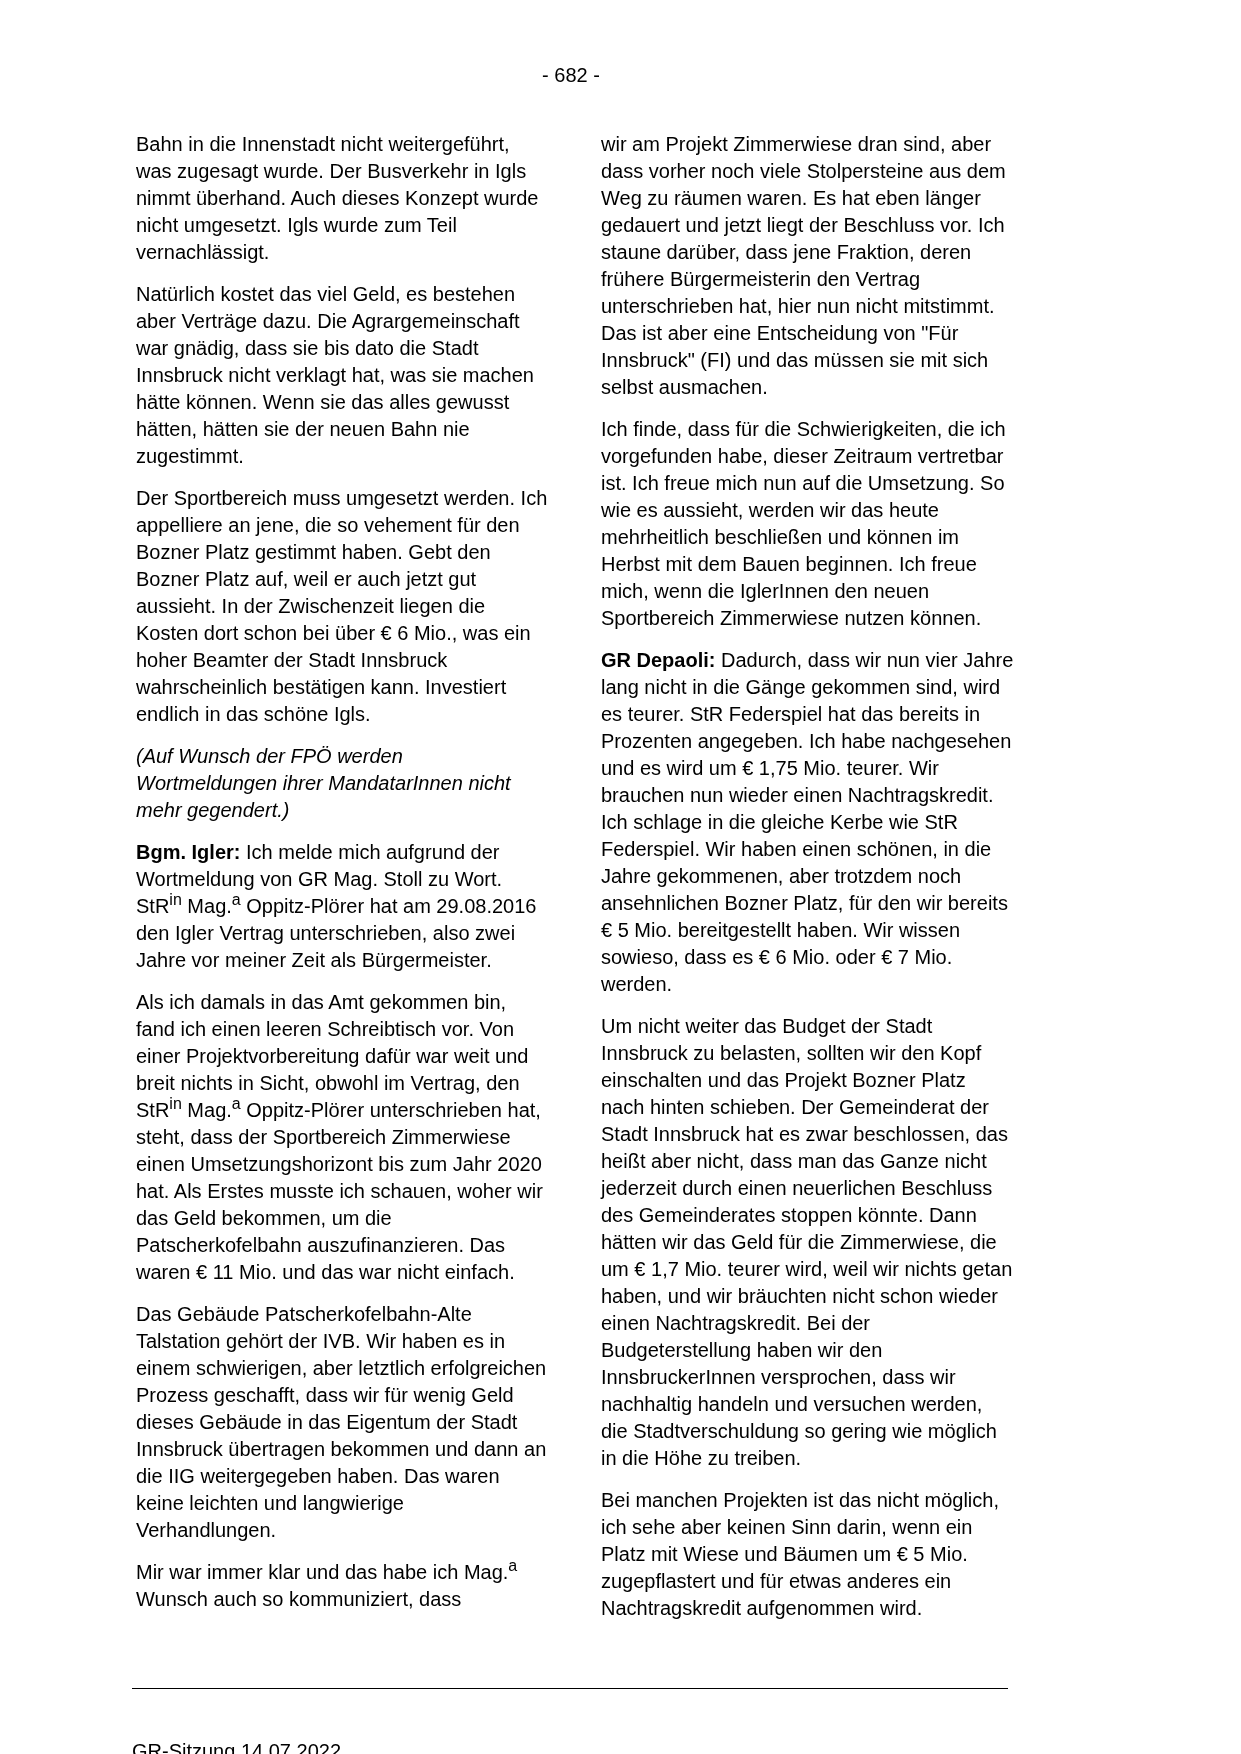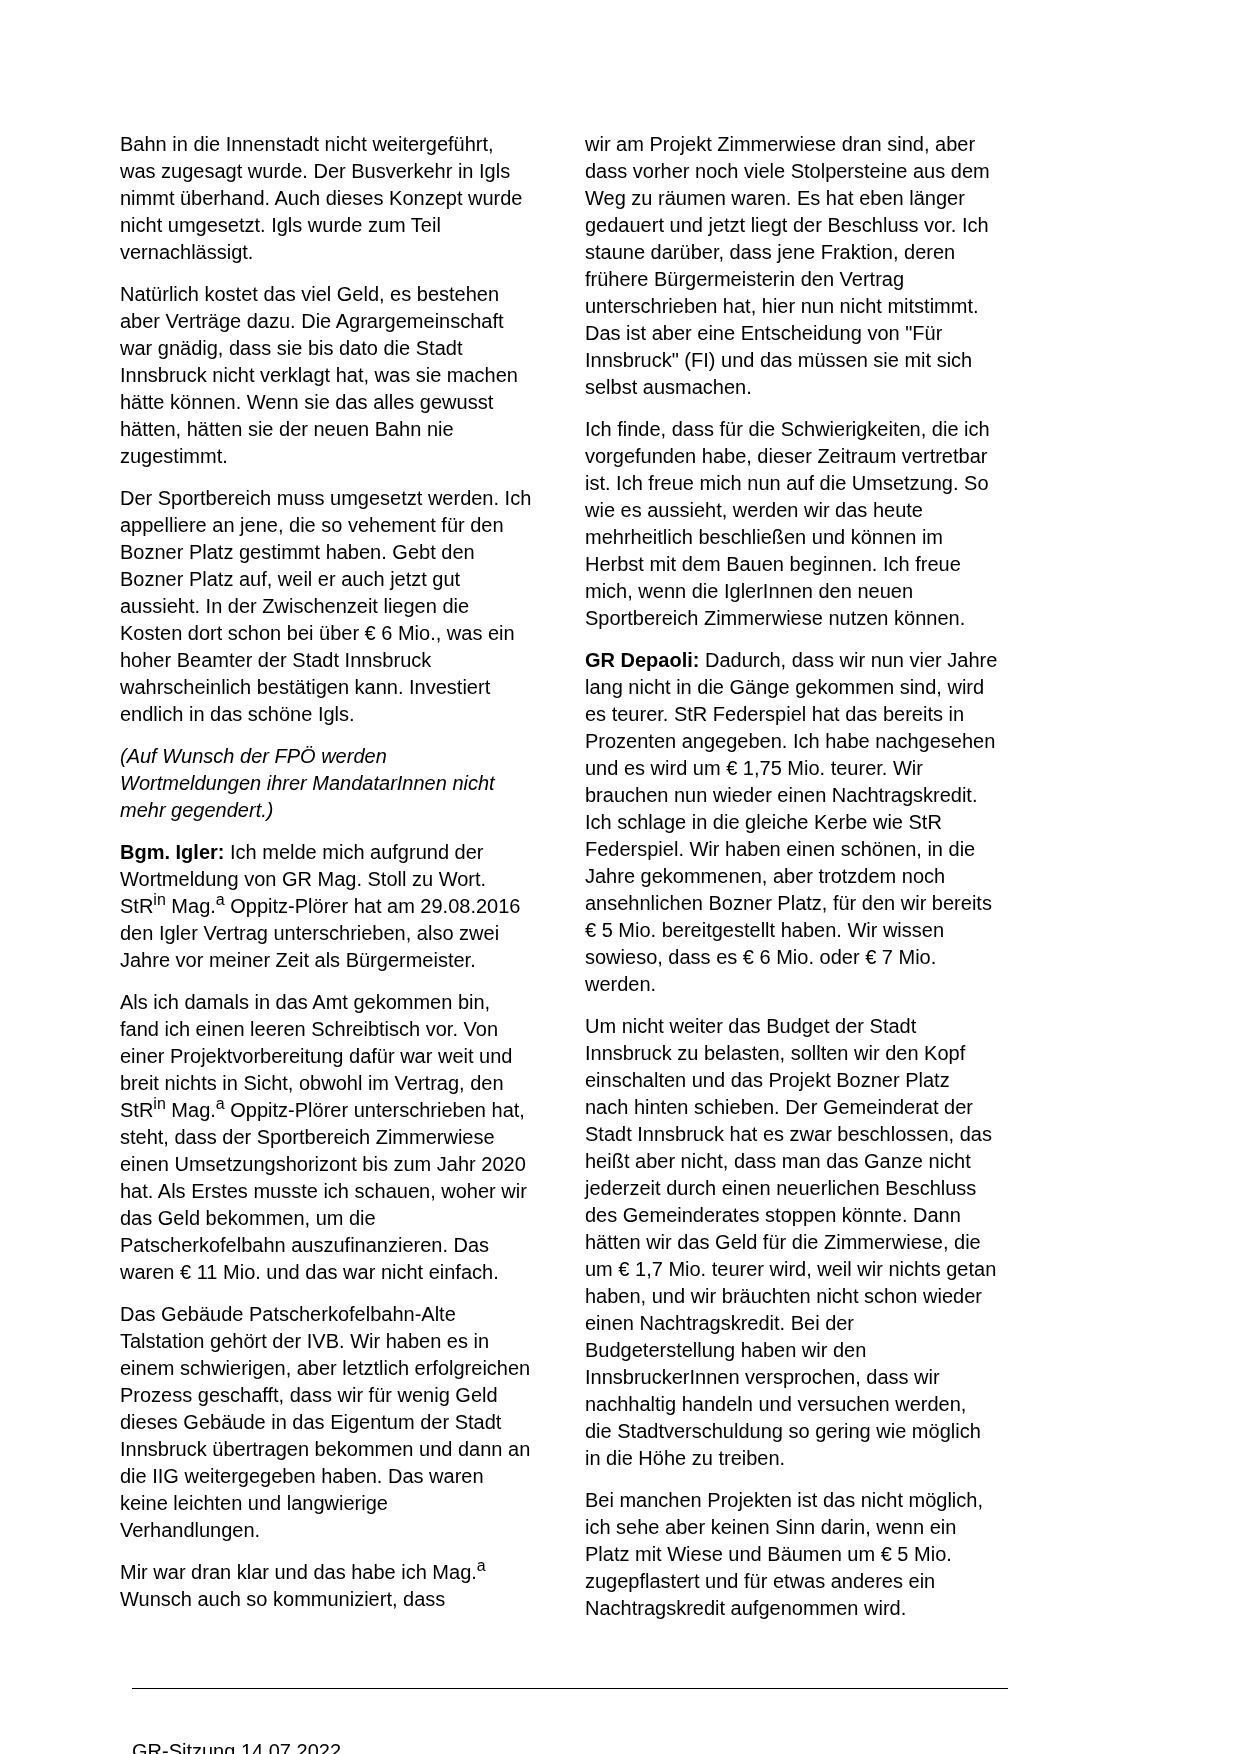--- a/index.html
+++ b/index.html
@@ -21,21 +21,21 @@
     top: 62px;
     left: 132px;
     width: 878px;
     text-align: center;
     font-size: 20px;
     line-height: 27px;
   }
   .content {
     position: absolute;
     top: 131px;
-    left: 120px;
+    left: 136px;
     width: 878px;
     display: flex;
     gap: 52px;
   }
   .col {
     width: 413px;
     font-size: 20px;
     line-height: 27px;
     text-align: left;
     hyphens: auto;
@@ -69,31 +69,32 @@
     font-size: 20px;
     line-height: 27px;
     margin-top: 41px;
   }
 </style>
 </head>
 <body>
 
 <div class="page">
 
+  <div class="page-number">- 682 -</div>
 
   <div class="content">
     <div class="col">
         <p class="para"><span>Bahn in die Innenstadt nicht weitergeführt, was zugesagt wurde. Der Busverkehr in Igls nimmt überhand. Auch dieses Konzept wurde nicht umgesetzt. Igls wurde zum Teil vernachlässigt.</span></p>
         <p class="para"><span>Natürlich kostet das viel Geld, es bestehen aber Verträge dazu. Die Agrargemeinschaft war gnädig, dass sie bis dato die Stadt Innsbruck nicht verklagt hat, was sie machen hätte können. Wenn sie das alles gewusst hätten, hätten sie der neuen Bahn nie zugestimmt.</span></p>
         <p class="para"><span>Der Sportbereich muss umgesetzt werden. Ich appelliere an jene, die so vehement für den Bozner Platz gestimmt haben. Gebt den Bozner Platz auf, weil er auch jetzt gut aussieht. In der Zwischenzeit liegen die Kosten dort schon bei über € 6 Mio., was ein hoher Beamter der Stadt Innsbruck wahrscheinlich bestätigen kann. Investiert endlich in das schöne Igls.</span></p>
         <p class="para italic"><span>(Auf Wunsch der FPÖ werden Wortmeldungen ihrer MandatarInnen nicht mehr gegendert.)</span></p>
         <p class="para"><strong>Bgm. Igler:</strong><span> Ich melde mich aufgrund der Wortmeldung von GR Mag. Stoll zu Wort. StR</span><sup>in</sup><span> Mag.</span><sup>a</sup><span> Oppitz-Plörer hat am 29.08.2016 den Igler Vertrag unterschrieben, also zwei Jahre vor meiner Zeit als Bürgermeister.</span></p>
         <p class="para"><span>Als ich damals in das Amt gekommen bin, fand ich einen leeren Schreibtisch vor. Von einer Projektvorbereitung dafür war weit und breit nichts in Sicht, obwohl im Vertrag, den StR</span><sup>in</sup><span> Mag.</span><sup>a</sup><span> Oppitz-Plörer unterschrieben hat, steht, dass der Sportbereich Zimmerwiese einen Umsetzungshorizont bis zum Jahr 2020 hat. Als Erstes musste ich schauen, woher wir das Geld bekommen, um die Patscherkofelbahn auszufinanzieren. Das waren € 11 Mio. und das war nicht einfach.</span></p>
         <p class="para"><span>Das Gebäude Patscherkofelbahn-Alte Talstation gehört der IVB. Wir haben es in einem schwierigen, aber letztlich erfolgreichen Prozess geschafft, dass wir für wenig Geld dieses Gebäude in das Eigentum der Stadt Innsbruck übertragen bekommen und dann an die IIG weitergegeben haben. Das waren keine leichten und langwierige Verhandlungen.</span></p>
-        <p class="para"><span>Mir war dran klar und das habe ich Mag.</span><sup>a</sup><span> Wunsch auch so kommuniziert, dass</span></p>
+        <p class="para"><span>Mir war immer klar und das habe ich Mag.</span><sup>a</sup><span> Wunsch auch so kommuniziert, dass</span></p>
       </div>
     <div class="col">
         <p class="para"><span>wir am Projekt Zimmerwiese dran sind, aber dass vorher noch viele Stolpersteine aus dem Weg zu räumen waren. Es hat eben länger gedauert und jetzt liegt der Beschluss vor. Ich staune darüber, dass jene Fraktion, deren frühere Bürgermeisterin den Vertrag unterschrieben hat, hier nun nicht mitstimmt. Das ist aber eine Entscheidung von "Für Innsbruck" (FI) und das müssen sie mit sich selbst ausmachen.</span></p>
         <p class="para"><span>Ich finde, dass für die Schwierigkeiten, die ich vorgefunden habe, dieser Zeitraum vertretbar ist. Ich freue mich nun auf die Umsetzung. So wie es aussieht, werden wir das heute mehrheitlich beschließen und können im Herbst mit dem Bauen beginnen. Ich freue mich, wenn die IglerInnen den neuen Sportbereich Zimmerwiese nutzen können.</span></p>
         <p class="para"><strong>GR Depaoli:</strong><span> Dadurch, dass wir nun vier Jahre lang nicht in die Gänge gekommen sind, wird es teurer. StR Federspiel hat das bereits in Prozenten angegeben. Ich habe nachgesehen und es wird um € 1,75 Mio. teurer. Wir brauchen nun wieder einen Nachtragskredit. Ich schlage in die gleiche Kerbe wie StR Federspiel. Wir haben einen schönen, in die Jahre gekommenen, aber trotzdem noch ansehnlichen Bozner Platz, für den wir bereits € 5 Mio. bereitgestellt haben. Wir wissen sowieso, dass es € 6 Mio. oder € 7 Mio. werden.</span></p>
         <p class="para"><span>Um nicht weiter das Budget der Stadt Innsbruck zu belasten, sollten wir den Kopf einschalten und das Projekt Bozner Platz nach hinten schieben. Der Gemeinderat der Stadt Innsbruck hat es zwar beschlossen, das heißt aber nicht, dass man das Ganze nicht jederzeit durch einen neuerlichen Beschluss des Gemeinderates stoppen könnte. Dann hätten wir das Geld für die Zimmerwiese, die um € 1,7 Mio. teurer wird, weil wir nichts getan haben, und wir bräuchten nicht schon wieder einen Nachtragskredit. Bei der Budgeterstellung haben wir den InnsbruckerInnen versprochen, dass wir nachhaltig handeln und versuchen werden, die Stadtverschuldung so gering wie möglich in die Höhe zu treiben.</span></p>
         <p class="para"><span>Bei manchen Projekten ist das nicht möglich, ich sehe aber keinen Sinn darin, wenn ein Platz mit Wiese und Bäumen um € 5 Mio. zugepflastert und für etwas anderes ein Nachtragskredit aufgenommen wird.</span></p>
       </div>
   </div>
 

